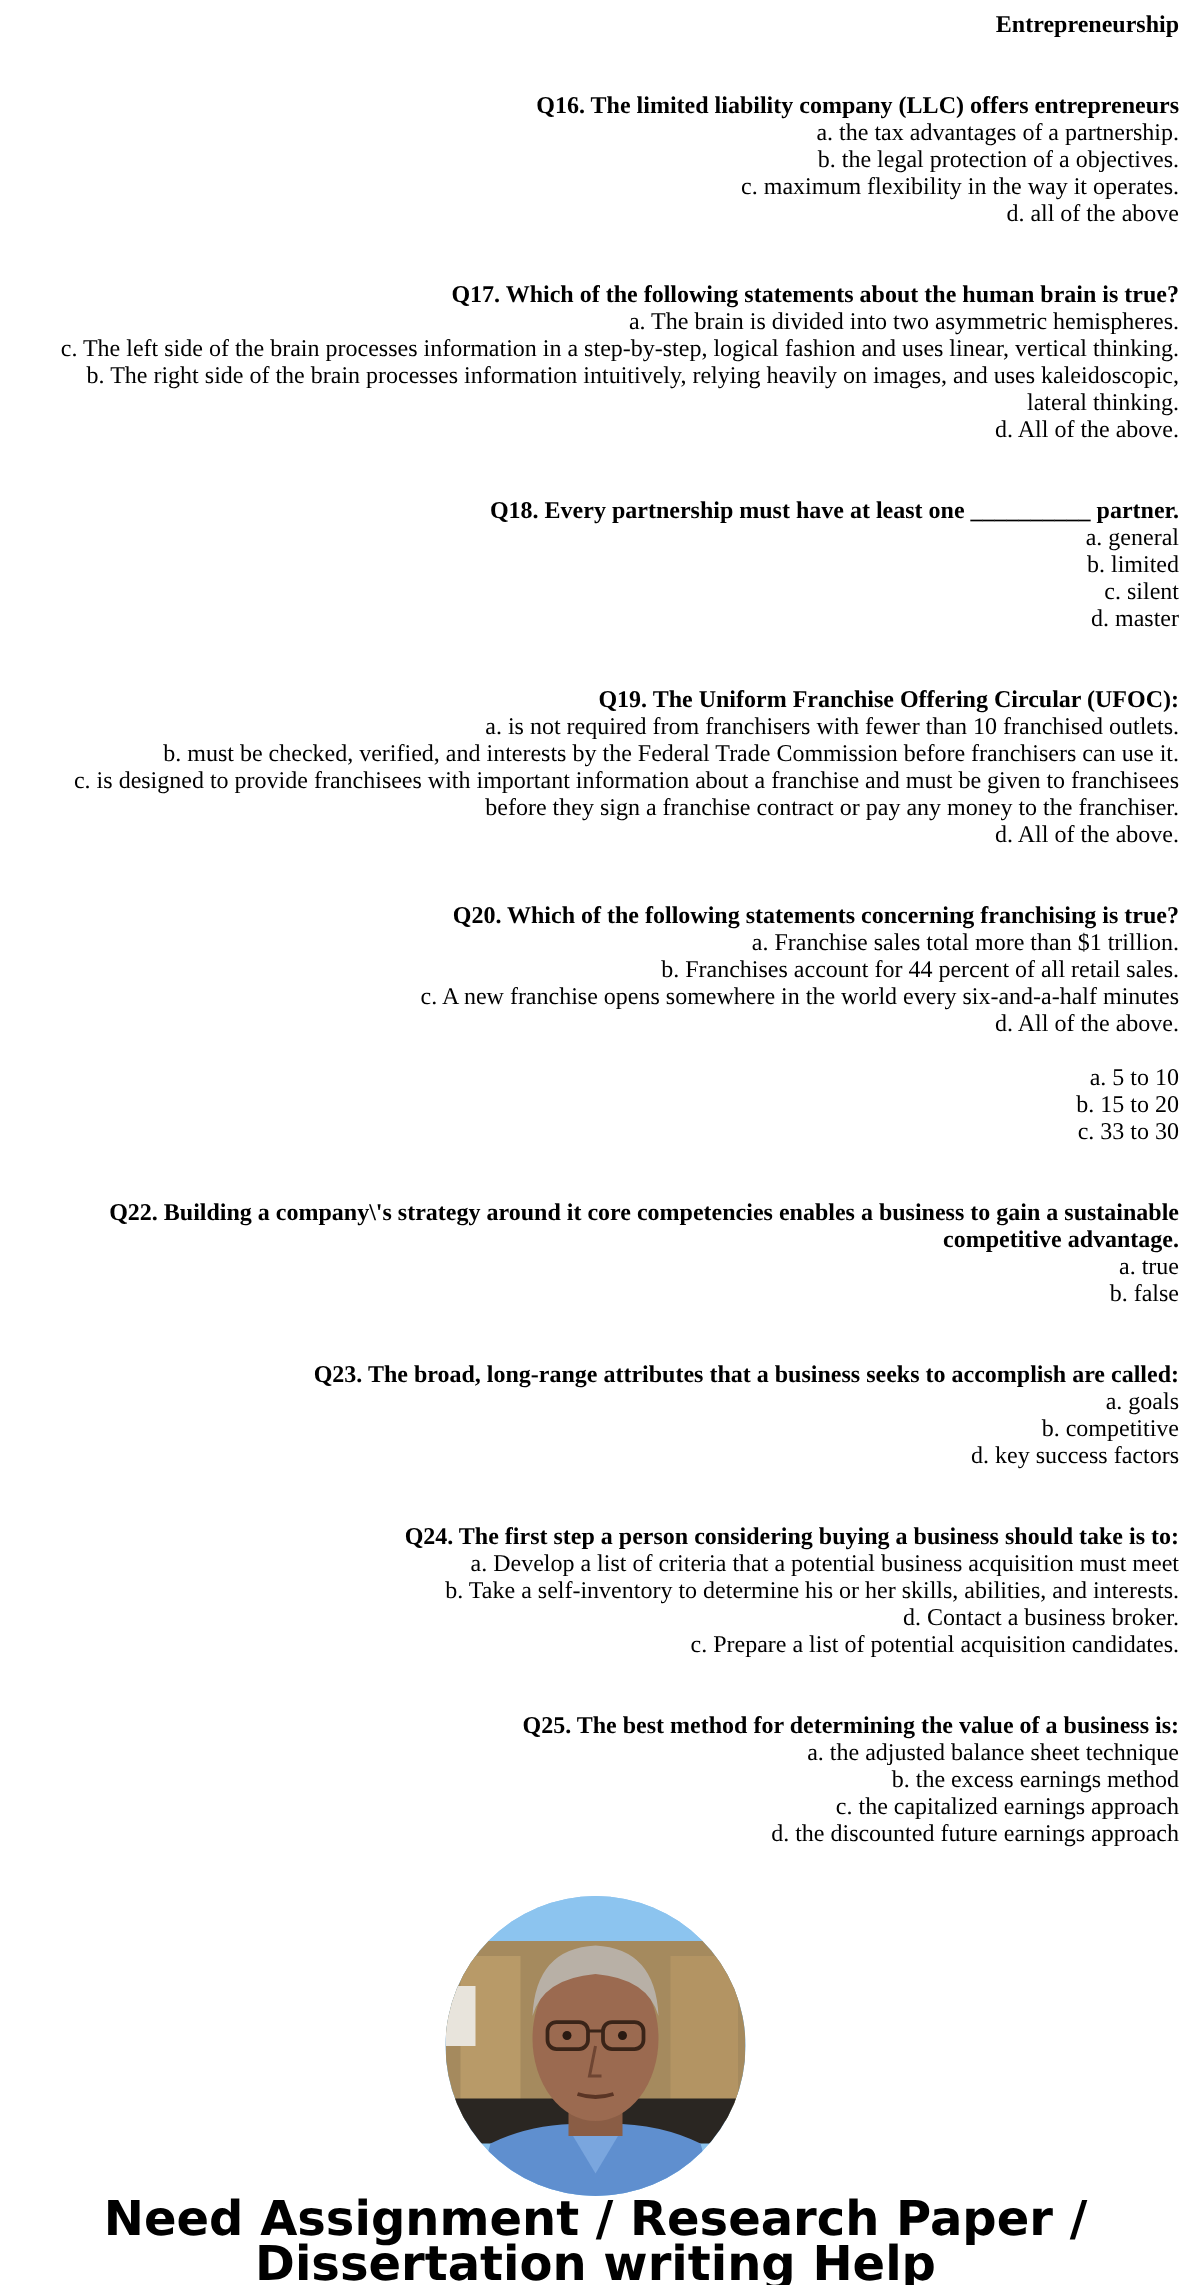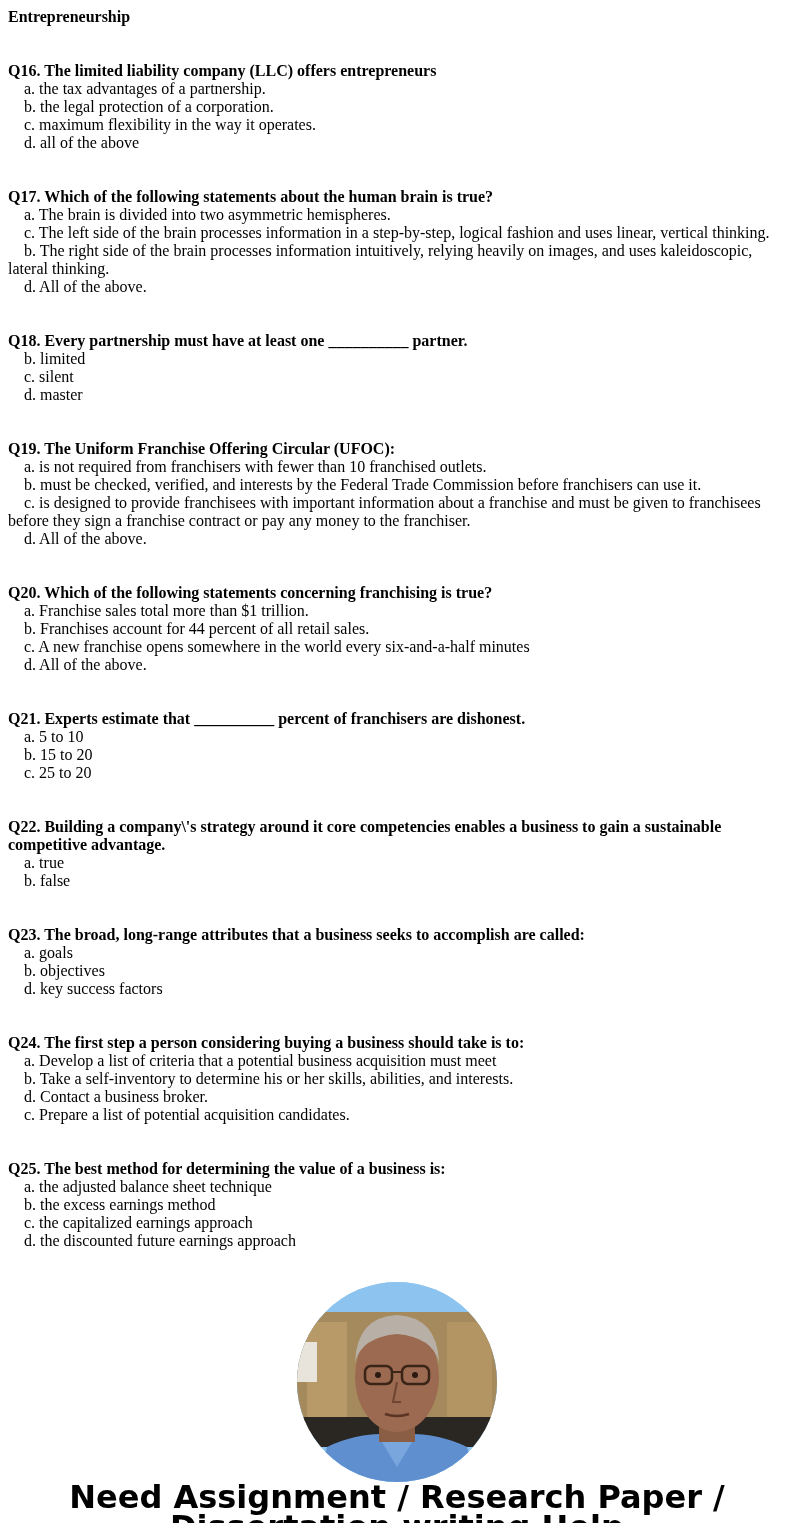--- a/index.html
+++ b/index.html
@@ -5,21 +5,21 @@
     html, body { margin: 0; padding: 0; background: #ffffff; }
     body {
       width: 794px;
       min-height: 1523px;
       font-family: "Liberation Serif", "DejaVu Serif", serif;
       font-size: 16px;
       line-height: 18px;
       color: #000000;
       position: relative;
     }
-    .content { padding: 8px 8px 0 8px; }
+    .content { padding: 8px 8px 0 8px; text-align: right; }
     .title { font-weight: bold; margin: 0; }
     .question { margin-top: 18px; }
     .q-text { font-weight: bold; margin-top: 36px; }
     .option { white-space: normal; }
     .opt-indent { display: inline-block; width: 16px; }
     .avatar-wrap {
       display: flex; justify-content: center;
       margin-top: 32px;
     }
     .avatar {
@@ -39,66 +39,66 @@
 </head>
 <body>
 
 <div class="content">
   <div class="title">Entrepreneurship</div>
 
   <div id="questions">
       <div class="question">
         <div class="q-text">Q16. The limited liability company (LLC) offers entrepreneurs</div>
         <div class="option"><span class="opt-indent"></span><span>a. the tax advantages of a partnership.</span></div>
-        <div class="option"><span class="opt-indent"></span><span>b. the legal protection of a corporation.</span></div>
+        <div class="option"><span class="opt-indent"></span><span>b. the legal protection of a objectives.</span></div>
         <div class="option"><span class="opt-indent"></span><span>c. maximum flexibility in the way it operates.</span></div>
         <div class="option"><span class="opt-indent"></span><span>d. all of the above</span></div>
       </div>
       <div class="question">
         <div class="q-text">Q17. Which of the following statements about the human brain is true?</div>
         <div class="option"><span class="opt-indent"></span><span>a. The brain is divided into two asymmetric hemispheres.</span></div>
         <div class="option"><span class="opt-indent"></span><span>c. The left side of the brain processes information in a step-by-step, logical fashion and uses linear, vertical thinking.</span></div>
         <div class="option"><span class="opt-indent"></span><span>b. The right side of the brain processes information intuitively, relying heavily on images, and uses kaleidoscopic, lateral thinking.</span></div>
         <div class="option"><span class="opt-indent"></span><span>d. All of the above.</span></div>
       </div>
       <div class="question">
         <div class="q-text">Q18. Every partnership must have at least one __________ partner.</div>
+        <div class="option"><span class="opt-indent"></span><span>a. general</span></div>
         <div class="option"><span class="opt-indent"></span><span>b. limited</span></div>
         <div class="option"><span class="opt-indent"></span><span>c. silent</span></div>
         <div class="option"><span class="opt-indent"></span><span>d. master</span></div>
       </div>
       <div class="question">
         <div class="q-text">Q19. The Uniform Franchise Offering Circular (UFOC):</div>
         <div class="option"><span class="opt-indent"></span><span>a. is not required from franchisers with fewer than 10 franchised outlets.</span></div>
         <div class="option"><span class="opt-indent"></span><span>b. must be checked, verified, and interests by the Federal Trade Commission before franchisers can use it.</span></div>
         <div class="option"><span class="opt-indent"></span><span>c. is designed to provide franchisees with important information about a franchise and must be given to franchisees before they sign a franchise contract or pay any money to the franchiser.</span></div>
         <div class="option"><span class="opt-indent"></span><span>d. All of the above.</span></div>
       </div>
       <div class="question">
         <div class="q-text">Q20. Which of the following statements concerning franchising is true?</div>
         <div class="option"><span class="opt-indent"></span><span>a. Franchise sales total more than $1 trillion.</span></div>
         <div class="option"><span class="opt-indent"></span><span>b. Franchises account for 44 percent of all retail sales.</span></div>
         <div class="option"><span class="opt-indent"></span><span>c. A new franchise opens somewhere in the world every six-and-a-half minutes</span></div>
         <div class="option"><span class="opt-indent"></span><span>d. All of the above.</span></div>
       </div>
       <div class="question">
-        <div class="q-text">Q21. Experts estimate that __________ percent of franchisers are dishonest.</div>
         <div class="option"><span class="opt-indent"></span><span>a. 5 to 10</span></div>
         <div class="option"><span class="opt-indent"></span><span>b. 15 to 20</span></div>
-        <div class="option"><span class="opt-indent"></span><span>c. 25 to 20</span></div>
+        <div class="option"><span class="opt-indent"></span><span>c. 33 to 30</span></div>
       </div>
       <div class="question">
         <div class="q-text">Q22. Building a company\'s strategy around it core competencies enables a business to gain a sustainable competitive advantage.</div>
         <div class="option"><span class="opt-indent"></span><span>a. true</span></div>
         <div class="option"><span class="opt-indent"></span><span>b. false</span></div>
       </div>
       <div class="question">
         <div class="q-text">Q23. The broad, long-range attributes that a business seeks to accomplish are called:</div>
         <div class="option"><span class="opt-indent"></span><span>a. goals</span></div>
-        <div class="option"><span class="opt-indent"></span><span>b. objectives</span></div>
+        <div class="option"><span class="opt-indent"></span><span>b. competitive</span></div>
         <div class="option"><span class="opt-indent"></span><span>d. key success factors</span></div>
       </div>
       <div class="question">
         <div class="q-text">Q24. The first step a person considering buying a business should take is to:</div>
         <div class="option"><span class="opt-indent"></span><span>a. Develop a list of criteria that a potential business acquisition must meet</span></div>
         <div class="option"><span class="opt-indent"></span><span>b. Take a self-inventory to determine his or her skills, abilities, and interests.</span></div>
         <div class="option"><span class="opt-indent"></span><span>d. Contact a business broker.</span></div>
         <div class="option"><span class="opt-indent"></span><span>c. Prepare a list of potential acquisition candidates.</span></div>
       </div>
       <div class="question">

